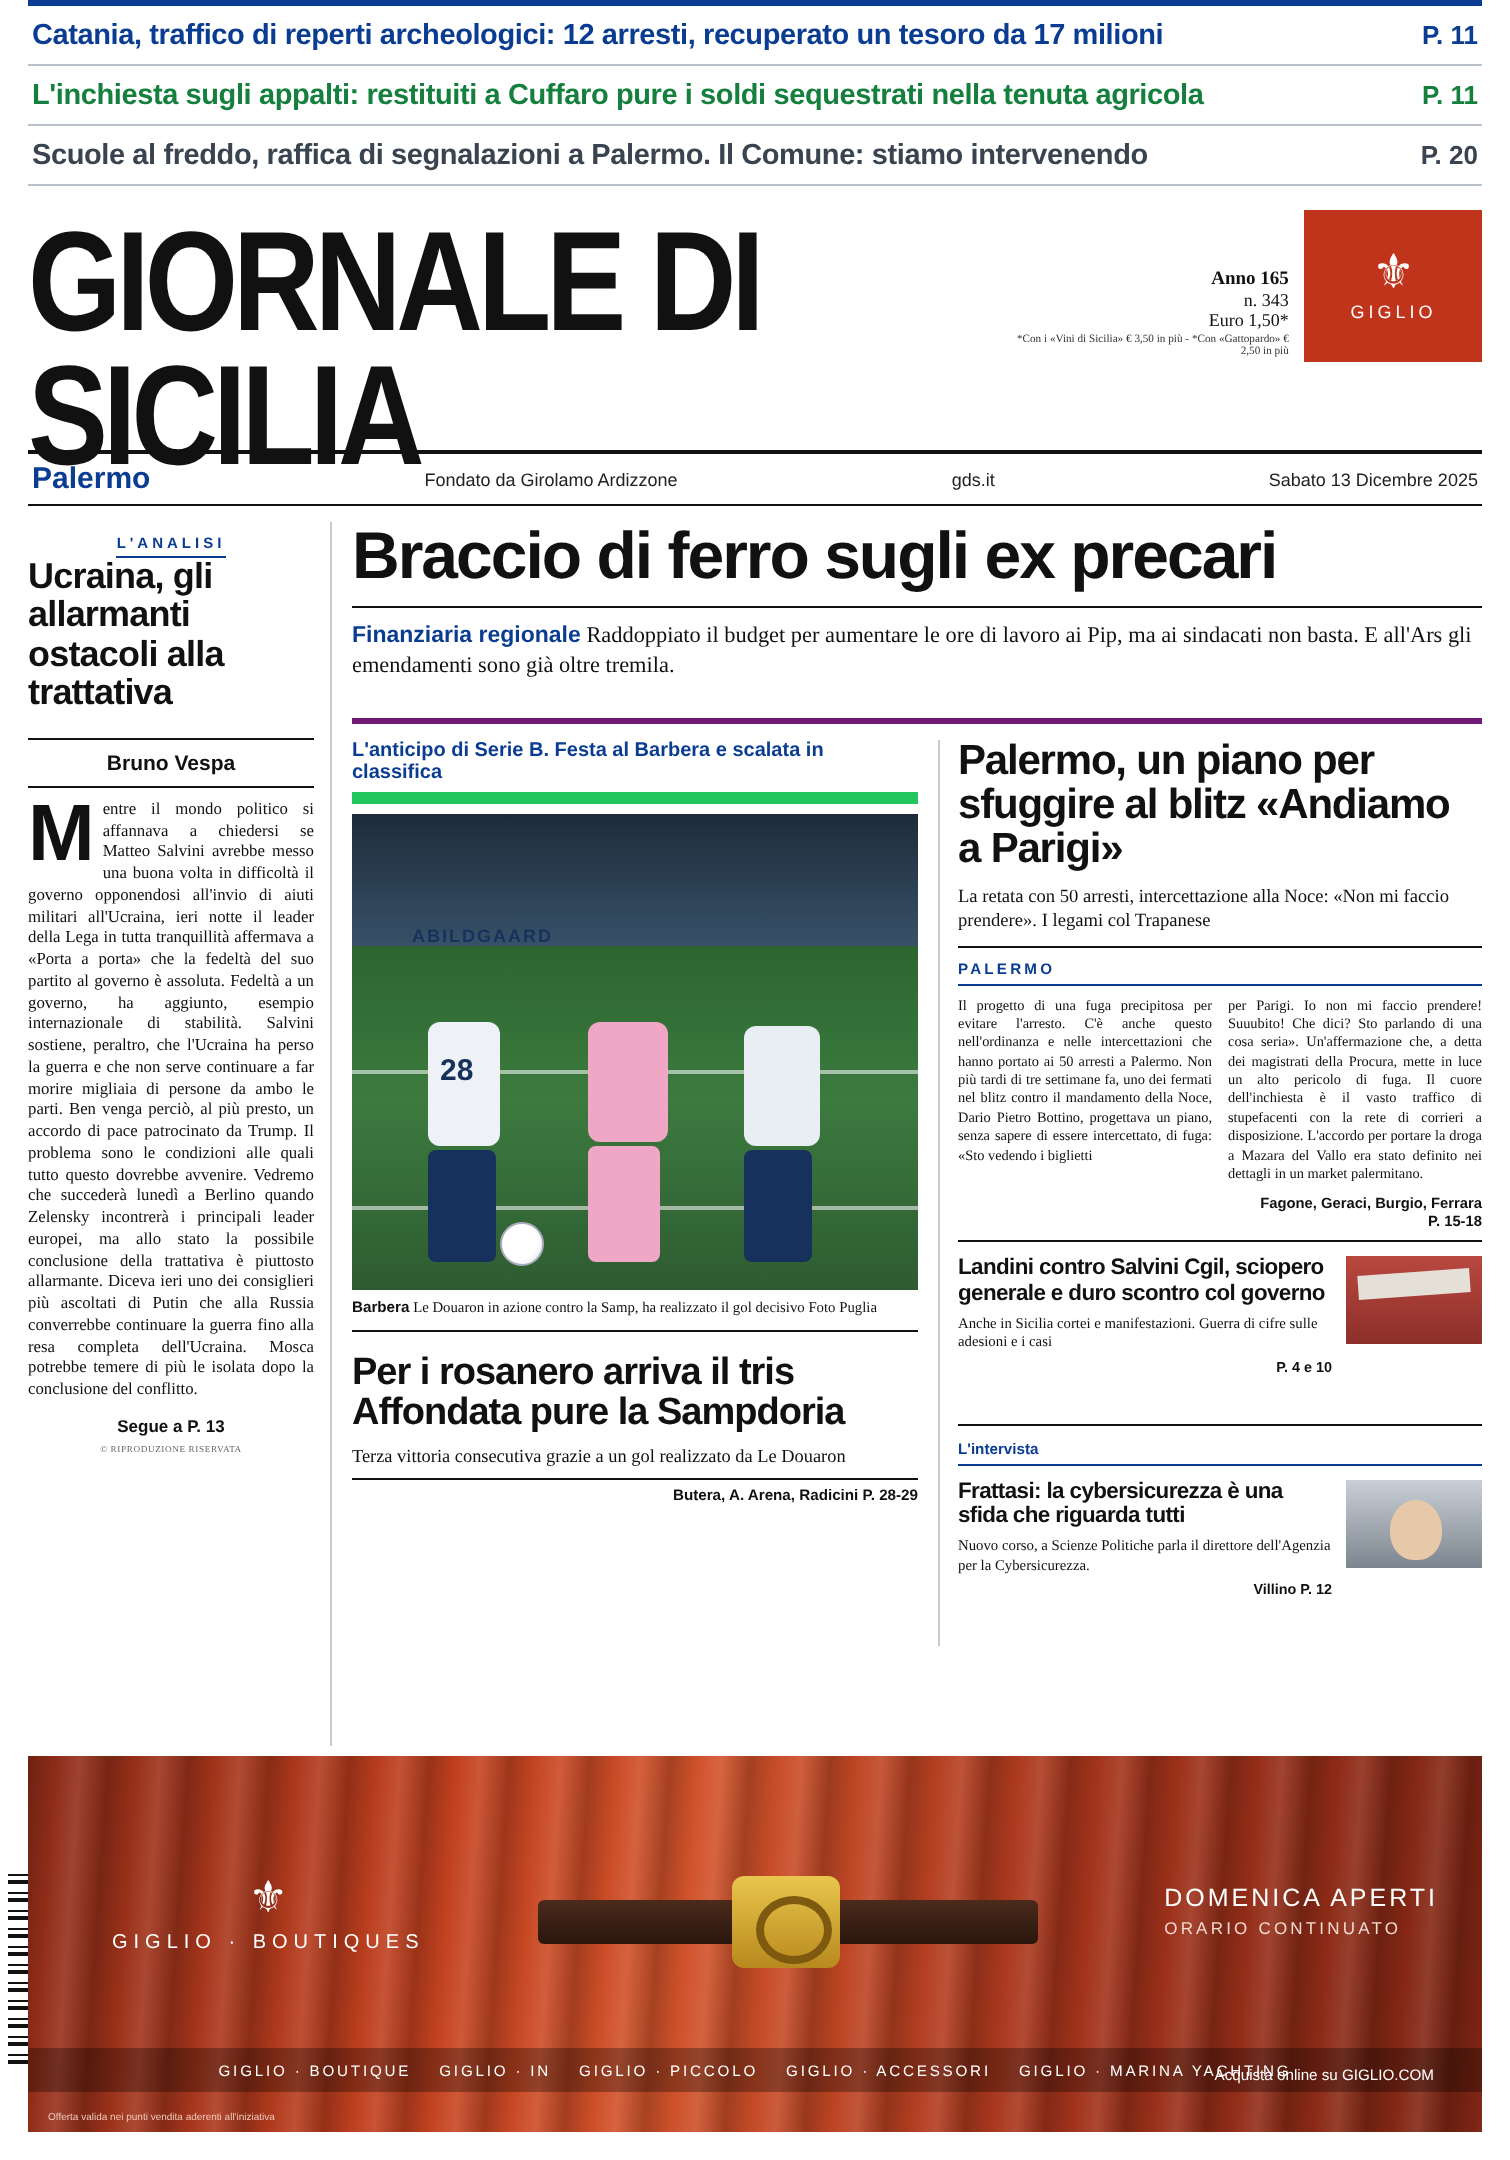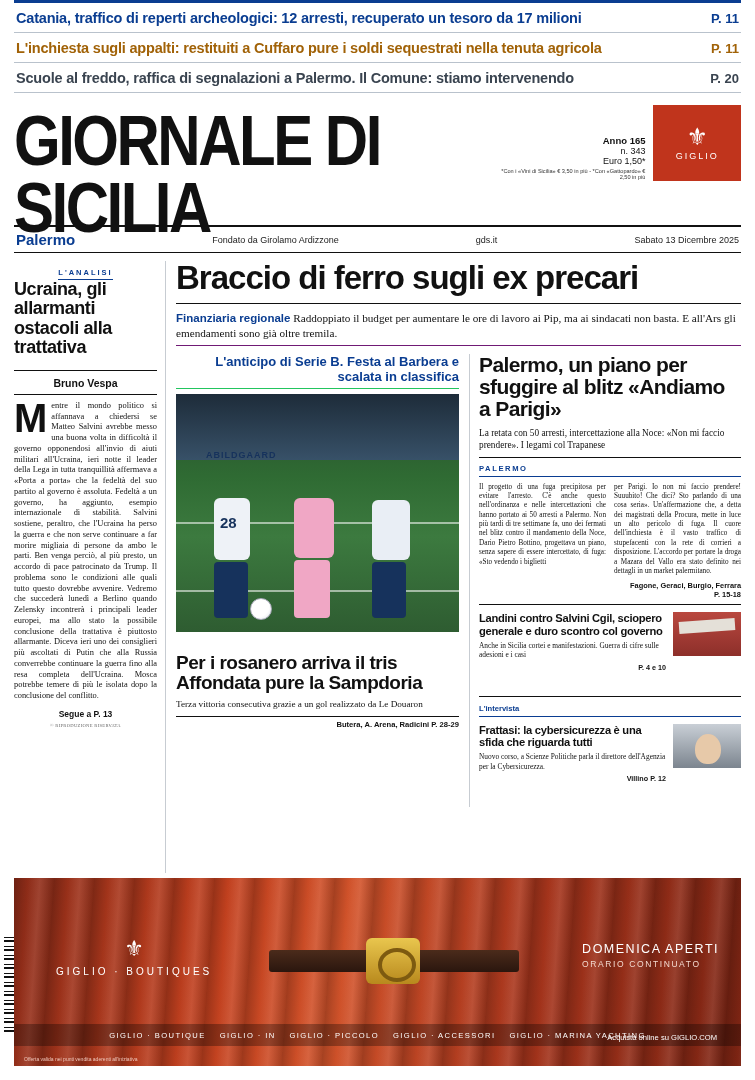--- a/index.html
+++ b/index.html
@@ -17,38 +17,38 @@
   .teasers { border-top:3px solid #0a3d91; padding-top:0; }
   .teaser {
     display:flex; align-items:baseline; justify-content:space-between;
     border-bottom:1px solid #b9c2cc;
     padding:7px 2px 6px 2px;
     font-family:"Liberation Sans", sans-serif;
   }
   .teaser .t-txt { font-weight:bold; font-size:14.5px; letter-spacing:-0.2px; }
   .teaser .t-pg  { font-weight:bold; font-size:13px; white-space:nowrap; padding-left:10px;}
   .teaser.blue .t-txt, .teaser.blue .t-pg { color:#0a3d91; }
-  .teaser.black .t-txt, .teaser.black .t-pg { color:#a16207; }
+  .teaser.black .t-txt, .teaser.black .t-pg { color:#15803d; }
   .teaser.gray .t-txt, .teaser.gray .t-pg { color:#3a4450; }
 
   
   .masthead { display:flex; align-items:flex-start; justify-content:space-between; margin-top:8px; }
   .logo {
     font-family:"Liberation Sans", sans-serif;
     font-weight:bold;
     font-size:60px;
     letter-spacing:-2.5px;
     line-height:0.95;
     color:#111;
     transform:scaleY(1.18);
     transform-origin:left top;
     margin-top:6px;
   }
   .mast-right { display:flex; align-items:flex-start; gap:8px; padding-top:4px;}
-  .mast-info { text-align:right; font-family:Liberation Sans, sans-serif; padding-top:30px;}
+  .mast-info { text-align:right; font-family:Liberation Serif, serif; padding-top:30px;}
   .mast-info .anno { font-weight:bold; font-size:9.5px; }
   .mast-info .num { font-size:9px; }
   .mast-info .euro { font-size:9px; }
   .mast-info .small { font-size:5.6px; color:#333; margin-top:2px; }
   .giglio-box {
     width:104px; height:76px; background:#c0341c;
     display:flex; flex-direction:column; align-items:center; justify-content:center;
     color:#fff;
   }
   .giglio-box .mark { font-size:24px; line-height:22px; }
@@ -82,30 +82,30 @@
   .segue { font-family:"Liberation Sans", sans-serif; font-weight:bold; font-size:8.5px; text-align:center; margin-top:7px;}
   .riprod { font-size:4.6px; text-align:center; color:#666; margin-top:4px; letter-spacing:0.3px;}
 
   
   .main-head {
     font-family:"Liberation Sans", sans-serif;
     font-weight:bold; font-size:33px; line-height:1.0;
     letter-spacing:-1px;
     border-bottom:1px solid #111; padding-bottom:9px;
   }
-  .sub-wrap { display:flex; gap:8px; margin-top:7px; padding-bottom:5px; border-bottom:1px solid #701a75;}
+  .sub-wrap { display:flex; gap:8px; margin-top:7px; padding-bottom:19px; border-bottom:3px solid #701a75;}
   .sub-text { font-size:11.2px; line-height:1.28; flex:1; }
   .sub-text b { color:#0a3d91; font-family:"Liberation Sans", sans-serif; font-size:11.5px;}
   .byline-r { font-family:"Liberation Sans", sans-serif; font-weight:bold; font-size:8px; text-align:right; margin-top:4px;}
 
   .mid-grid { display:flex; gap:10px; margin-top:8px; }
   .photo-col { width:283px; }
   .right-col { flex:1; border-left:1px solid #c7ccd2; padding-left:9px; }
 
-  .photo-kicker { font-family:"Liberation Sans", sans-serif; font-weight:bold; font-size:13px; color:#0a3d91; border-bottom:1px solid #22c55e; padding-bottom:4px; margin-bottom:5px;text-align:right;}
+  .photo-kicker { font-family:"Liberation Sans", sans-serif; font-weight:bold; font-size:10px; color:#0a3d91; border-bottom:6px solid #22c55e; padding-bottom:4px; margin-bottom:5px;}
   .photo {
     width:100%; height:238px; position:relative; overflow:hidden;
     background:linear-gradient(#274d2c 0%, #2f6b33 35%, #3c7a3f 60%, #2e5c31 100%);
     padding-left:24px;
   }
   .photo .crowd { position:absolute; top:0; left:0; right:0; height:66px; background:linear-gradient(#1d2a3a,#38506b); opacity:0.95;}
   .photo .pitchline { position:absolute; left:0; right:0; height:2px; background:rgba(255,255,255,0.55);}
   .pl1 { top:128px; } .pl2 { top:196px; }
   .player { position:absolute; bottom:14px; }
   .pA { left:38px; }
@@ -116,21 +116,21 @@
   .pB .torso { width:40px; height:60px; background:#f0a7c5; border-radius:6px; }
   .pB .legs { width:36px; height:58px; background:#f0a7c5; margin-top:2px; border-radius:4px;}
   .pC { left:196px; }
   .pC .torso { width:38px; height:60px; background:#e9eef5; border-radius:6px; }
   .pC .legs { width:34px; height:56px; background:#16325c; margin-top:2px; border-radius:4px;}
   .ball { position:absolute; left:74px; bottom:12px; width:22px; height:22px; border-radius:50%; background:radial-gradient(circle at 35% 35%, #fff 60%, #d7dde3 100%); border:1px solid #aab; }
   .shirtname { position:absolute; top:56px; left:30px; font-family:"Liberation Sans", sans-serif; font-size:9px; color:#16325c; font-weight:bold; letter-spacing:1px;}
 
   .caption { font-size:7.4px; line-height:1.25; margin-top:4px; padding-bottom:6px; border-bottom:1px solid #111;}
   .caption b { font-family:"Liberation Sans", sans-serif; font-size:7.6px;}
-  .sport-head { font-family:"Liberation Sans", sans-serif; font-weight:bold; font-size:19px; line-height:1.06; letter-spacing:-0.5px; margin-top:21px;}
+  .sport-head { font-family:"Liberation Sans", sans-serif; font-weight:bold; font-size:19px; line-height:1.06; letter-spacing:-0.5px; margin-top:11px;}
   .sport-sub { font-size:9.2px; margin-top:6px; line-height:1.25;}
   .sport-by { font-family:"Liberation Sans", sans-serif; font-weight:bold; font-size:7.6px; text-align:right; margin-top:5px; border-top:1px solid #111; padding-top:3px;}
 
   
   .r-head { font-family:"Liberation Sans", sans-serif; font-weight:bold; font-size:21px; line-height:1.04; letter-spacing:-0.6px;}
   .r-sub { font-size:9.3px; line-height:1.3; margin-top:7px; padding-bottom:6px; border-bottom:1px solid #111;}
   .r-label { font-family:"Liberation Sans", sans-serif; font-weight:bold; font-size:7.6px; letter-spacing:1.6px; color:#0a3d91; margin-top:6px; border-bottom:1px solid #0a3d91; padding-bottom:3px;}
   .r-cols { display:flex; gap:8px; margin-top:6px; }
   .r-cols .c { flex:1; font-size:7.2px; line-height:1.3; text-align:justify; hyphens:auto;}
   .r-by { font-family:"Liberation Sans", sans-serif; font-weight:bold; font-size:7.4px; text-align:right; margin-top:5px;}
@@ -262,20 +262,24 @@
               <div class="torso"></div>
               <div class="legs"></div>
             </div>
             <div class="player pC">
               <div class="torso"></div>
               <div class="legs"></div>
             </div>
             <div class="ball"></div>
           </div>
 
+          <div class="caption">
+            <b>Barbera</b>
+            <span>Le Douaron in azione contro la Samp, ha realizzato il gol decisivo  Foto Puglia</span>
+          </div>
 
           <div class="sport-head">Per i rosanero arriva il tris Affondata pure la Sampdoria</div>
           <div class="sport-sub">Terza vittoria consecutiva grazie a un gol realizzato da Le Douaron</div>
           <div class="sport-by">Butera, A. Arena, Radicini   P. 28-29</div>
         </div>
 
         <div class="right-col">
           <div class="r-head">Palermo, un piano per sfuggire al blitz «Andiamo a Parigi»</div>
           <div class="r-sub">La retata con 50 arresti, intercettazione alla Noce: «Non mi faccio prendere». I legami col Trapanese</div>
           <div class="r-label">PALERMO</div>

